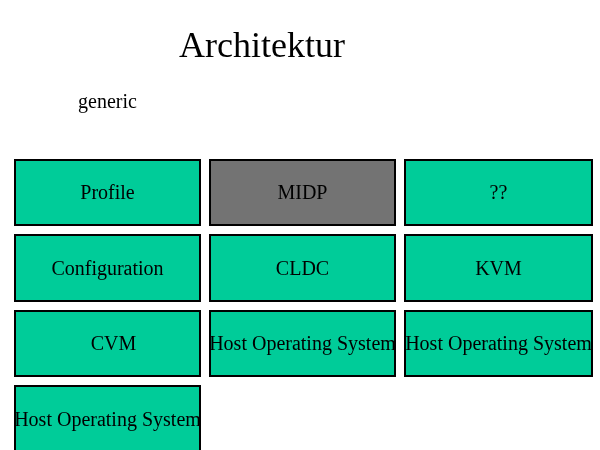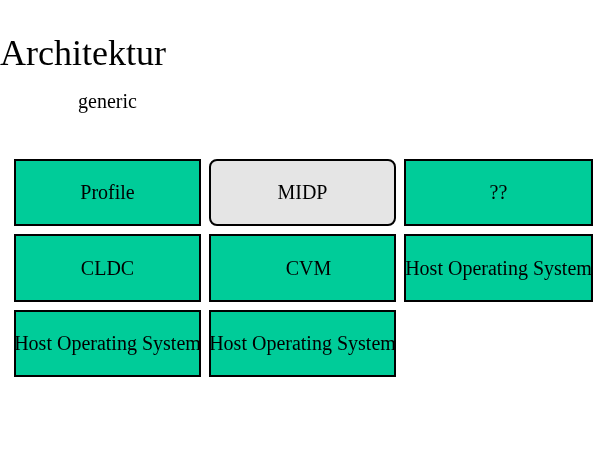--- a/index.html
+++ b/index.html
@@ -10,23 +10,24 @@
     width: 600px;
     height: 450px;
     position: relative;
     overflow: hidden;
     background: #ffffff;
     font-family: "Liberation Serif", "DejaVu Serif", serif;
     color: #000000;
   }
   .slide-title {
     position: absolute;
-    top: 34px;
+    top: 26px;
     left: 0;
     width: 524px;
+    text-align: center;
     font-size: 36px;
     line-height: 1.1;
     white-space: nowrap;
   }
   .header-row {
     position: absolute;
     top: 88px;
     left: 14px;
     width: 579px;
     height: 26px;
@@ -71,23 +72,25 @@
 
 <div class="slide-title">Architektur</div>
 
 <div class="header-row">
   <div class="header-cell h1">generic</div>
 </div>
 
 <div class="box-grid">
 
   <div class="box" style="background: rgb(0, 204, 153); border-color: rgb(0, 0, 0);">Profile</div>
-  <div class="box" style="background: #e5e5e5; border-color: rgb(0, 0, 0); border-radius: 8px;">MIDP</div>
+  <div class="box" style="background: #737373; border-color: rgb(0, 0, 0);">MIDP</div>
   <div class="box" style="background: rgb(0, 204, 153); border-color: rgb(0, 0, 0);">??</div>
 
+  <div class="box" style="background: rgb(0, 204, 153); border-color: rgb(0, 0, 0);">Configuration</div>
   <div class="box" style="background: rgb(0, 204, 153); border-color: rgb(0, 0, 0);">CLDC</div>
 
+  <div class="box" style="background: rgb(0, 204, 153); border-color: rgb(0, 0, 0);">KVM</div>
   <div class="box" style="background: rgb(0, 204, 153); border-color: rgb(0, 0, 0); padding-left: 12px;">CVM</div>
 
   <div class="box" style="background: rgb(0, 204, 153); border-color: rgb(0, 0, 0);">Host Operating System</div>
   <div class="box" style="background: rgb(0, 204, 153); border-color: rgb(0, 0, 0);">Host Operating System</div>
   <div class="box" style="background: rgb(0, 204, 153); border-color: rgb(0, 0, 0);">Host Operating System</div>
 </div>
 
 </body></html>

